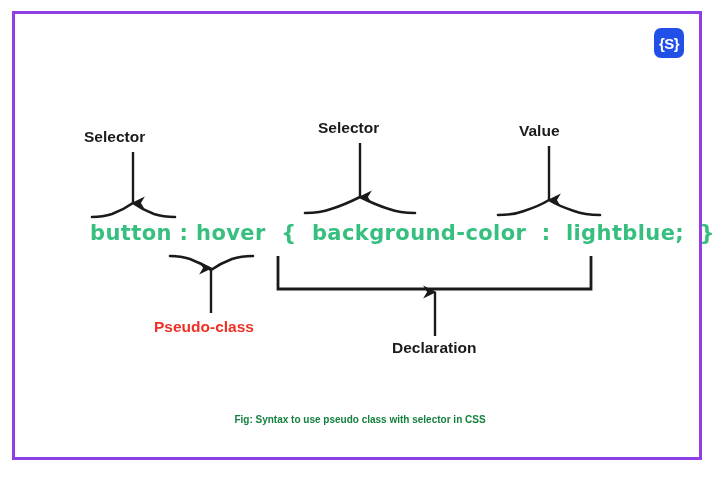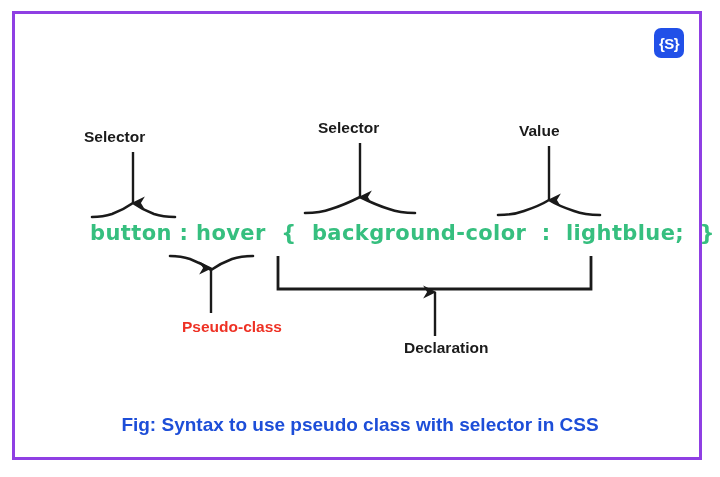--- a/index.html
+++ b/index.html
@@ -73,42 +73,41 @@
   .lbl {
     position: absolute;
     font-size: 15.5px;
     font-weight: bold;
     color: #1a1a1a;
     white-space: nowrap;
   }
   #label-selector    { left: 84px;  top: 128px; }
   #label-property    { left: 318px; top: 119px; }
   #label-value       { left: 519px; top: 122px; }
-  #label-declaration { left: 404px; top: 339px; }
+  #label-declaration { left: 392px; top: 339px; }
   #label-pseudo {
     position: absolute;
     left: 154px;
     top: 318px;
     font-size: 15.5px;
     font-weight: bold;
     color: #ee3124;
     white-space: nowrap;
-    margin-left: 28px;
   }
 
   
   #caption {
     position: absolute;
     left: 0;
     right: 0;
     top: 414px;
     text-align: center;
-    font-size: 19px;
+    font-size: 10px;
     font-weight: bold;
-    color: #1d4ed8;
+    color: #15803d;
   }
 
   
   #overlay {
     position: absolute;
     left: 0; top: 0;
     width: 720px; height: 477px;
     pointer-events: none;
   }
 </style>

